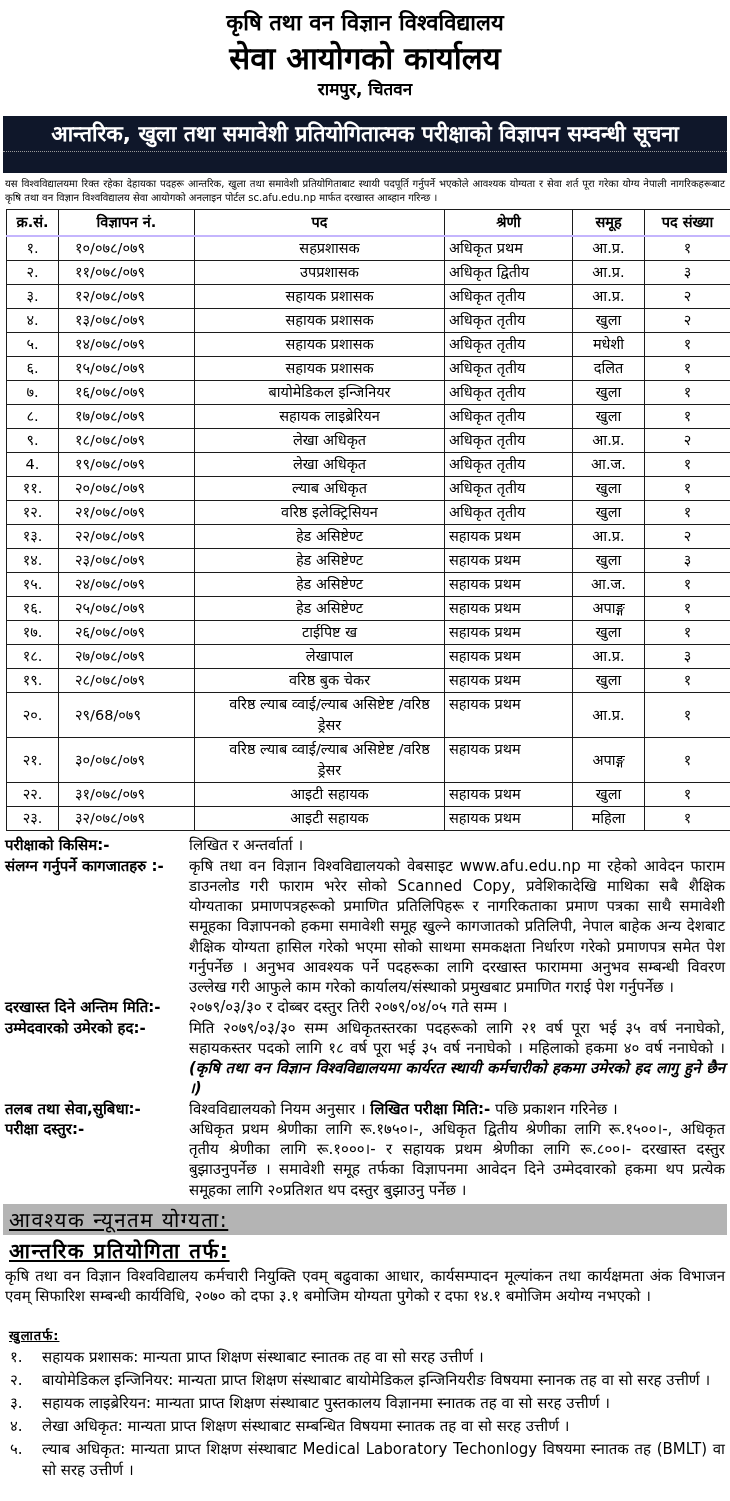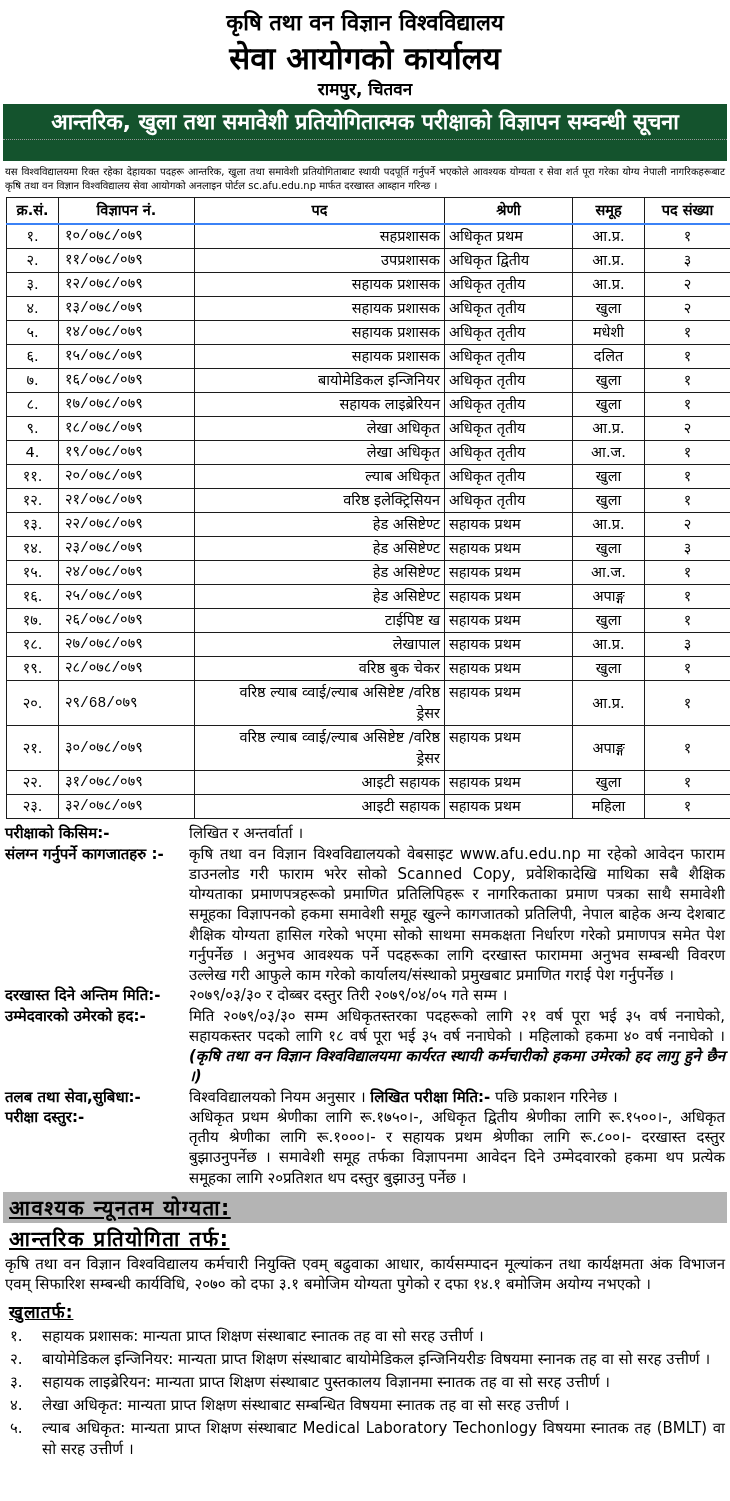--- a/index.html
+++ b/index.html
@@ -8,24 +8,24 @@
     color:#000;
     font-family:"DejaVu Sans","Liberation Sans",sans-serif;
     -webkit-font-smoothing:antialiased;
   }
   .doc{padding:5px 3px 10px 3px;}
 
   
   .hdr{text-align:center;}
   .hdr .t1{font-size:22px;font-weight:bold;line-height:1.35;margin-top:3px;}
   .hdr .t2{font-size:31px;font-weight:bold;line-height:1.25;margin-top:1px;}
-  .hdr .t3{font-size:17px;font-weight:bold;line-height:1.3;margin-top:1px;margin-bottom:3px;}
-
-  
-  .banner{background:#14532d;color:#fff;margin:2px 0 4px 0;}
+  .hdr .t3{font-size:17px;font-weight:bold;line-height:1.3;margin-top:1px;margin-bottom:15px;}
+
+  
+  .banner{background:#0f172a;color:#fff;margin:2px 0 4px 0;}
   .banner .txt{
     font-size:21.5px;font-weight:bold;text-align:center;
     padding:4px 6px 4px 6px;border-bottom:1px dotted #9a9a9a;line-height:1.3;
   }
   .banner .spacer{height:21px;}
 
   
   .intro{
     font-size:10px;line-height:1.32;text-align:justify;
     margin:4px 2px 5px 2px;
@@ -33,46 +33,46 @@
 
   
   table.vac{
     border-collapse:collapse;width:724px;margin:0 3px;
     font-size:14.5px;table-layout:fixed;
   }
   table.vac th,table.vac td{
     border:1px solid #1c1c1c;padding:1px 4px;line-height:1.45;
     overflow:hidden;
   }
-  table.vac th{font-weight:bold;text-align:center;border-bottom:2px solid #3b82f6;padding:2px 2px;}
+  table.vac th{font-weight:bold;text-align:center;border-bottom:2px solid #c4b5fd;padding:2px 2px;}
   table.vac td.c0{text-align:center;}
-  table.vac td.c1{text-align:left;padding-left:6px;font-family:Liberation Mono, monospace;}
-  table.vac td.c2{text-align:right;padding-left:24px;vertical-align:middle;margin-left:8px;}
+  table.vac td.c1{text-align:left;padding-left:16px;}
+  table.vac td.c2{text-align:center;padding-left:24px;vertical-align:middle;margin-left:8px;}
   table.vac td.c3{text-align:left;vertical-align:top;}
   table.vac td.c4{text-align:center;vertical-align:middle;}
   table.vac td.c5{text-align:center;vertical-align:middle;}
   col.w0{width:52px;}col.w1{width:136px;}col.w2{width:250px;}
   col.w3{width:128px;}col.w4{width:72px;}col.w5{width:86px;}
 
   
   .details{margin:4px 2px 0 2px;font-size:15px;}
   .d-row{display:flex;align-items:flex-start;}
   .d-label{width:184px;flex-shrink:0;font-weight:bold;line-height:1.35;}
   .d-text{flex:1;text-align:justify;line-height:1.35;}
   .bi{font-weight:bold;font-style:italic;}
   .b{font-weight:bold;}
 
   
   .h-gray{
-    background:#b4b4b4;font-size:20.5px;font-weight:bold;
+    background:#b4b4b4;font-size:20.5px;font-weight:normal;
     padding:1px 6px 2px 6px;letter-spacing:1.5px;margin-top:4px;
   }
   .h-gray span,.h-plain span,.h-open span{text-decoration:underline;}
   .h-plain{font-size:20.5px;font-weight:bold;padding:1px 6px 0 6px;letter-spacing:1.5px;}
-  .h-open{font-size:17px;font-weight:bold;padding:2px 6px 1px 6px;letter-spacing:1px;margin-top:4px;}
+  .h-open{font-size:13px;font-weight:bold;padding:2px 6px 1px 6px;letter-spacing:1px;margin-top:18px;}
 
   .para{font-size:15px;line-height:1.35;text-align:justify;margin:2px 2px 0 2px;}
 
   
   .open-list{margin:2px 2px 0 2px;font-size:15px;}
   .ol-item{display:flex;align-items:flex-start;margin-bottom:2px;}
   .ol-num{width:32px;flex-shrink:0;padding-left:5px;line-height:1.4;}
   .ol-text{flex:1;text-align:justify;line-height:1.4;}
 </style>
 </head>

